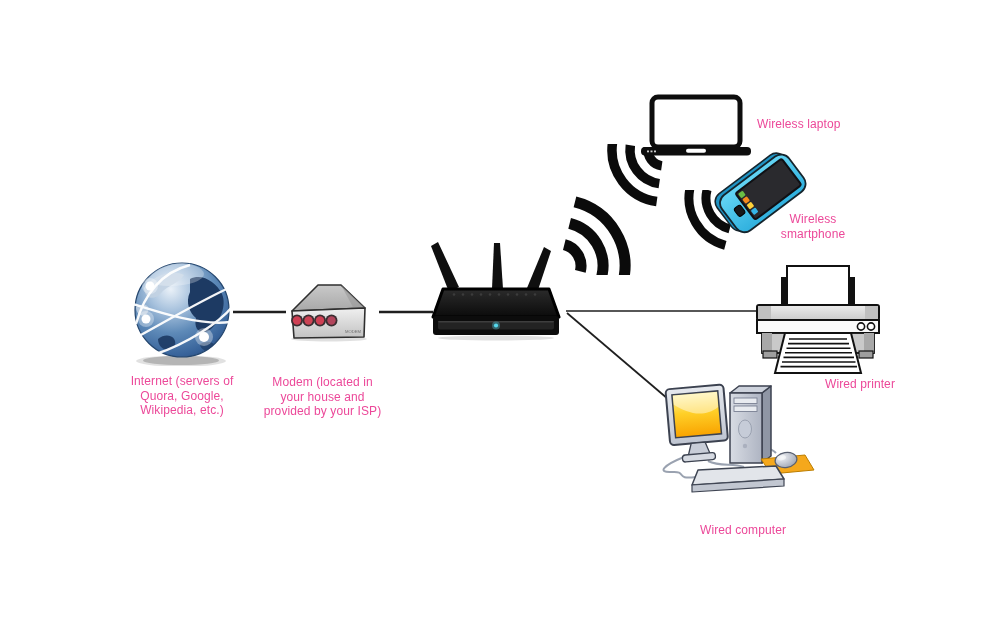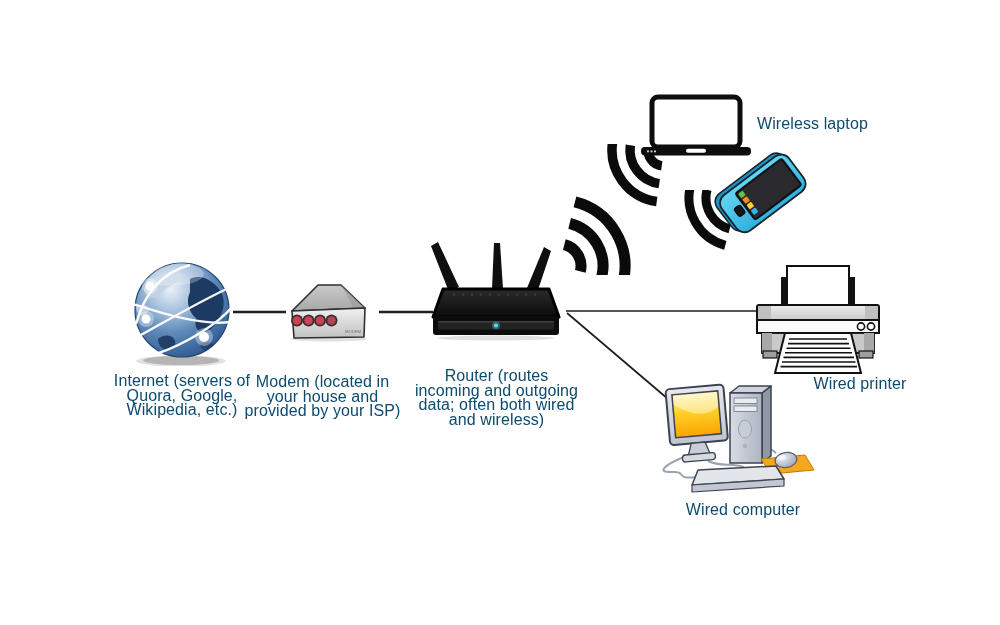--- a/index.html
+++ b/index.html
@@ -4,21 +4,21 @@
 <style>
   html,body { margin:0; padding:0; background:#fff; }
   #canvas {
     position:relative; width:1000px; height:625px;
     background:#ffffff; overflow:hidden;
     font-family:"Liberation Sans", sans-serif;
   }
   .abs { position:absolute; }
   .label {
     position:absolute;
-    font-size:16px; line-height:14.5px; color:#0c4a6e;
+    font-size:12px; line-height:14.5px; color:#ec4899;
     text-align:center; white-space:pre-line; letter-spacing:0.1px;
   }
   .label.left { text-align:left; white-space:nowrap; }
   svg { display:block; }
 </style>
 </head>
 <body>
 
 <div id="canvas">
 
@@ -273,21 +273,19 @@
       <polygon points="44,112 136,106 136,113 44,119" fill="#c2c7d1" stroke="#3e4452" stroke-width="1.2" stroke-linejoin="round"></polygon>
     </g>
   </svg>
 
   <div class="label" style="left:240px;top:375px;width:165px">Modem (located in
 your house and
 provided by your ISP)</div>
   <div class="label" style="left:97px;top:374px;width:170px">Internet (servers of
 Quora, Google,
 Wikipedia, etc.)</div>
-  <div class="label" style="left:414px;top:369px;width:165px">Router (routes
-incoming and outgoing
-data; often both wired
-and wireless)</div>
   <div class="label left" style="left:757px;top:117px">Wireless laptop</div>
+  <div class="label" style="left:763px;top:212px;width:100px">Wireless
+smartphone</div>
   <div class="label" style="left:810px;top:377px;width:100px">Wired printer</div>
-  <div class="label" style="left:673px;top:503px;width:140px">Wired computer</div>
+  <div class="label" style="left:673px;top:523px;width:140px">Wired computer</div>
 
 </div>
 
 </body></html>

